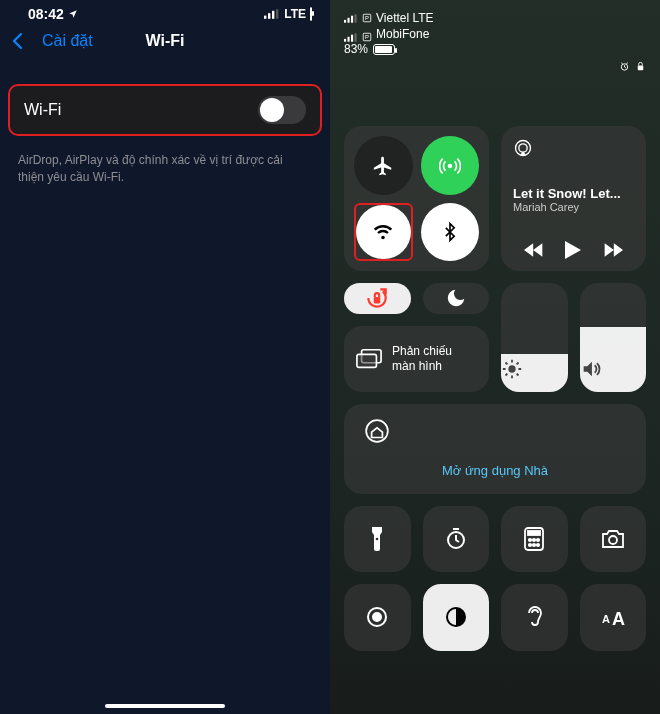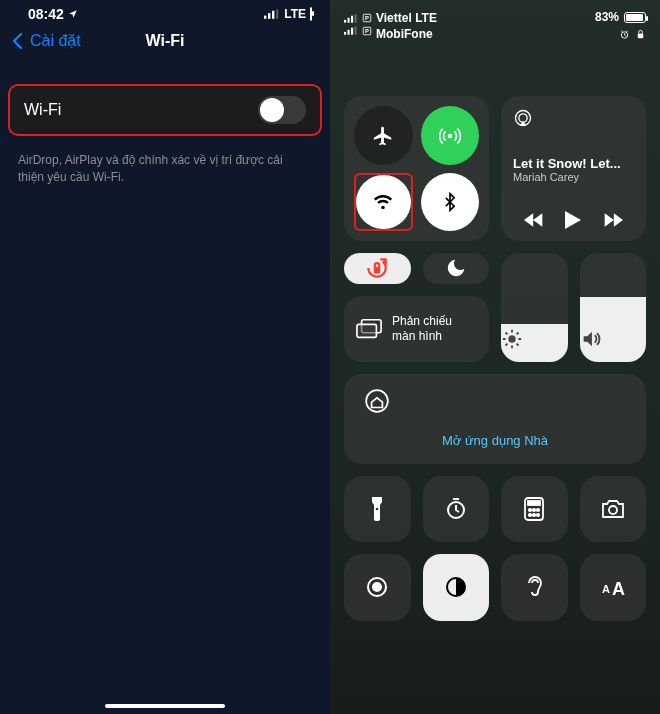--- a/index.html
+++ b/index.html
@@ -33,21 +33,21 @@
     display: flex;
     align-items: center;
     padding: 10px 12px 14px;
     position: relative;
   }
   .back {
     color: #0a84ff;
     font-size: 16px;
     display: flex;
     align-items: center;
-    gap: 8px;
+    gap: 20px;
   }
   .nav-title {
     position: absolute;
     left: 0; right: 0;
     text-align: center;
     font-size: 16px;
     font-weight: 600;
   }
   .setting-row {
     margin: 20px 8px 0;
@@ -97,22 +97,23 @@
     height: 714px;
     background: linear-gradient(180deg, rgba(40,52,46,.88), rgba(30,40,36,.92) 70%, rgba(25,30,28,.95));
     color: #fff;
     position: relative;
     padding: 10px 14px;
   }
   .cc-status {
     display: flex;
     justify-content: space-between;
     font-size: 12px;
-    font-weight: 700;
+    font-weight: 400;
     padding-bottom: 10px;
+    flex-direction: column;
   }
   .cc-status .cc-carriers { line-height: 1.35; }
   .cc-status .cc-battery { display: flex; align-items: flex-start; gap:5px; flex-direction: column; }
   .cc-status .row1 { display:flex; align-items:center; gap:5px; }
   .cc-grid {
     margin-top: 44px;
     display: grid;
     grid-template-columns: 1fr 1fr;
     gap: 12px;
   }
@@ -249,21 +250,21 @@
             <rect x="5" y="5" width="3" height="7" fill="#fff"></rect>
             <rect x="10" y="2" width="3" height="10" fill="#fff"></rect>
             <rect x="15" y="0" width="3" height="12" fill="#666"></rect>
           </svg>
         <svg width="10" height="10" viewBox="0 0 24 24" fill="none" stroke="#fff" stroke-width="2">
             <rect x="3" y="3" width="18" height="18" rx="2"></rect>
             <text x="12" y="17" text-anchor="middle" font-size="14" fill="#fff" stroke="none">P</text>
           </svg>
         <span>Viettel LTE</span>
       </div>
-      <div style="display:flex;align-items:flex-start;gap:4px;">
+      <div style="display:flex;align-items:flex-end;gap:4px;">
         <svg width="14" height="9" viewBox="0 0 20 12">
             <rect x="0" y="8" width="3" height="4" fill="#fff"></rect>
             <rect x="5" y="5" width="3" height="7" fill="#fff"></rect>
             <rect x="10" y="2" width="3" height="10" fill="#fff"></rect>
             <rect x="15" y="0" width="3" height="12" fill="#666"></rect>
           </svg>
         <svg width="10" height="10" viewBox="0 0 24 24" fill="none" stroke="#fff" stroke-width="2">
             <rect x="3" y="3" width="18" height="18" rx="2"></rect>
             <text x="12" y="17" text-anchor="middle" font-size="14" fill="#fff" stroke="none">P</text>
           </svg>

